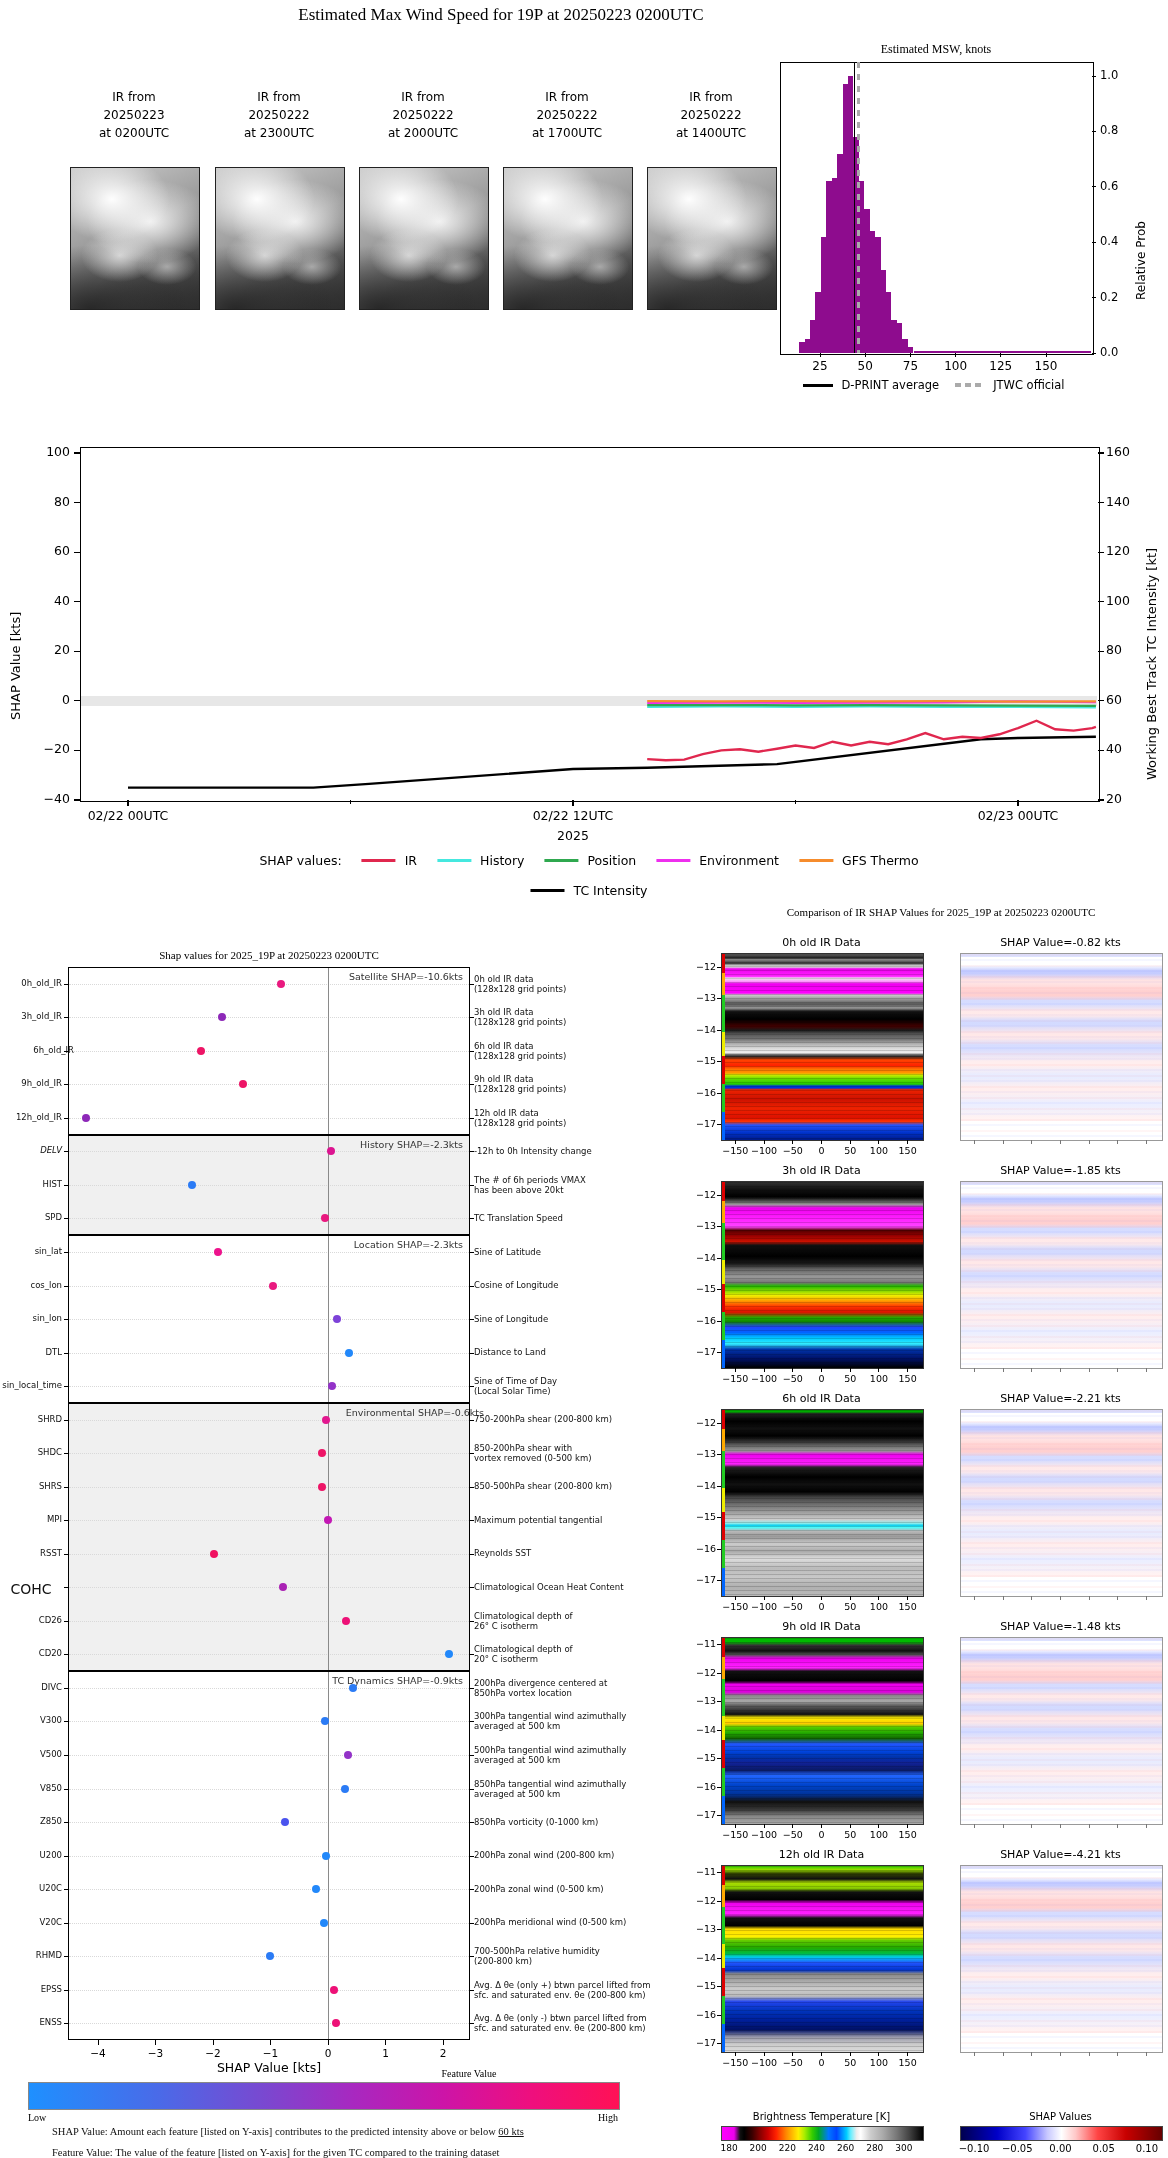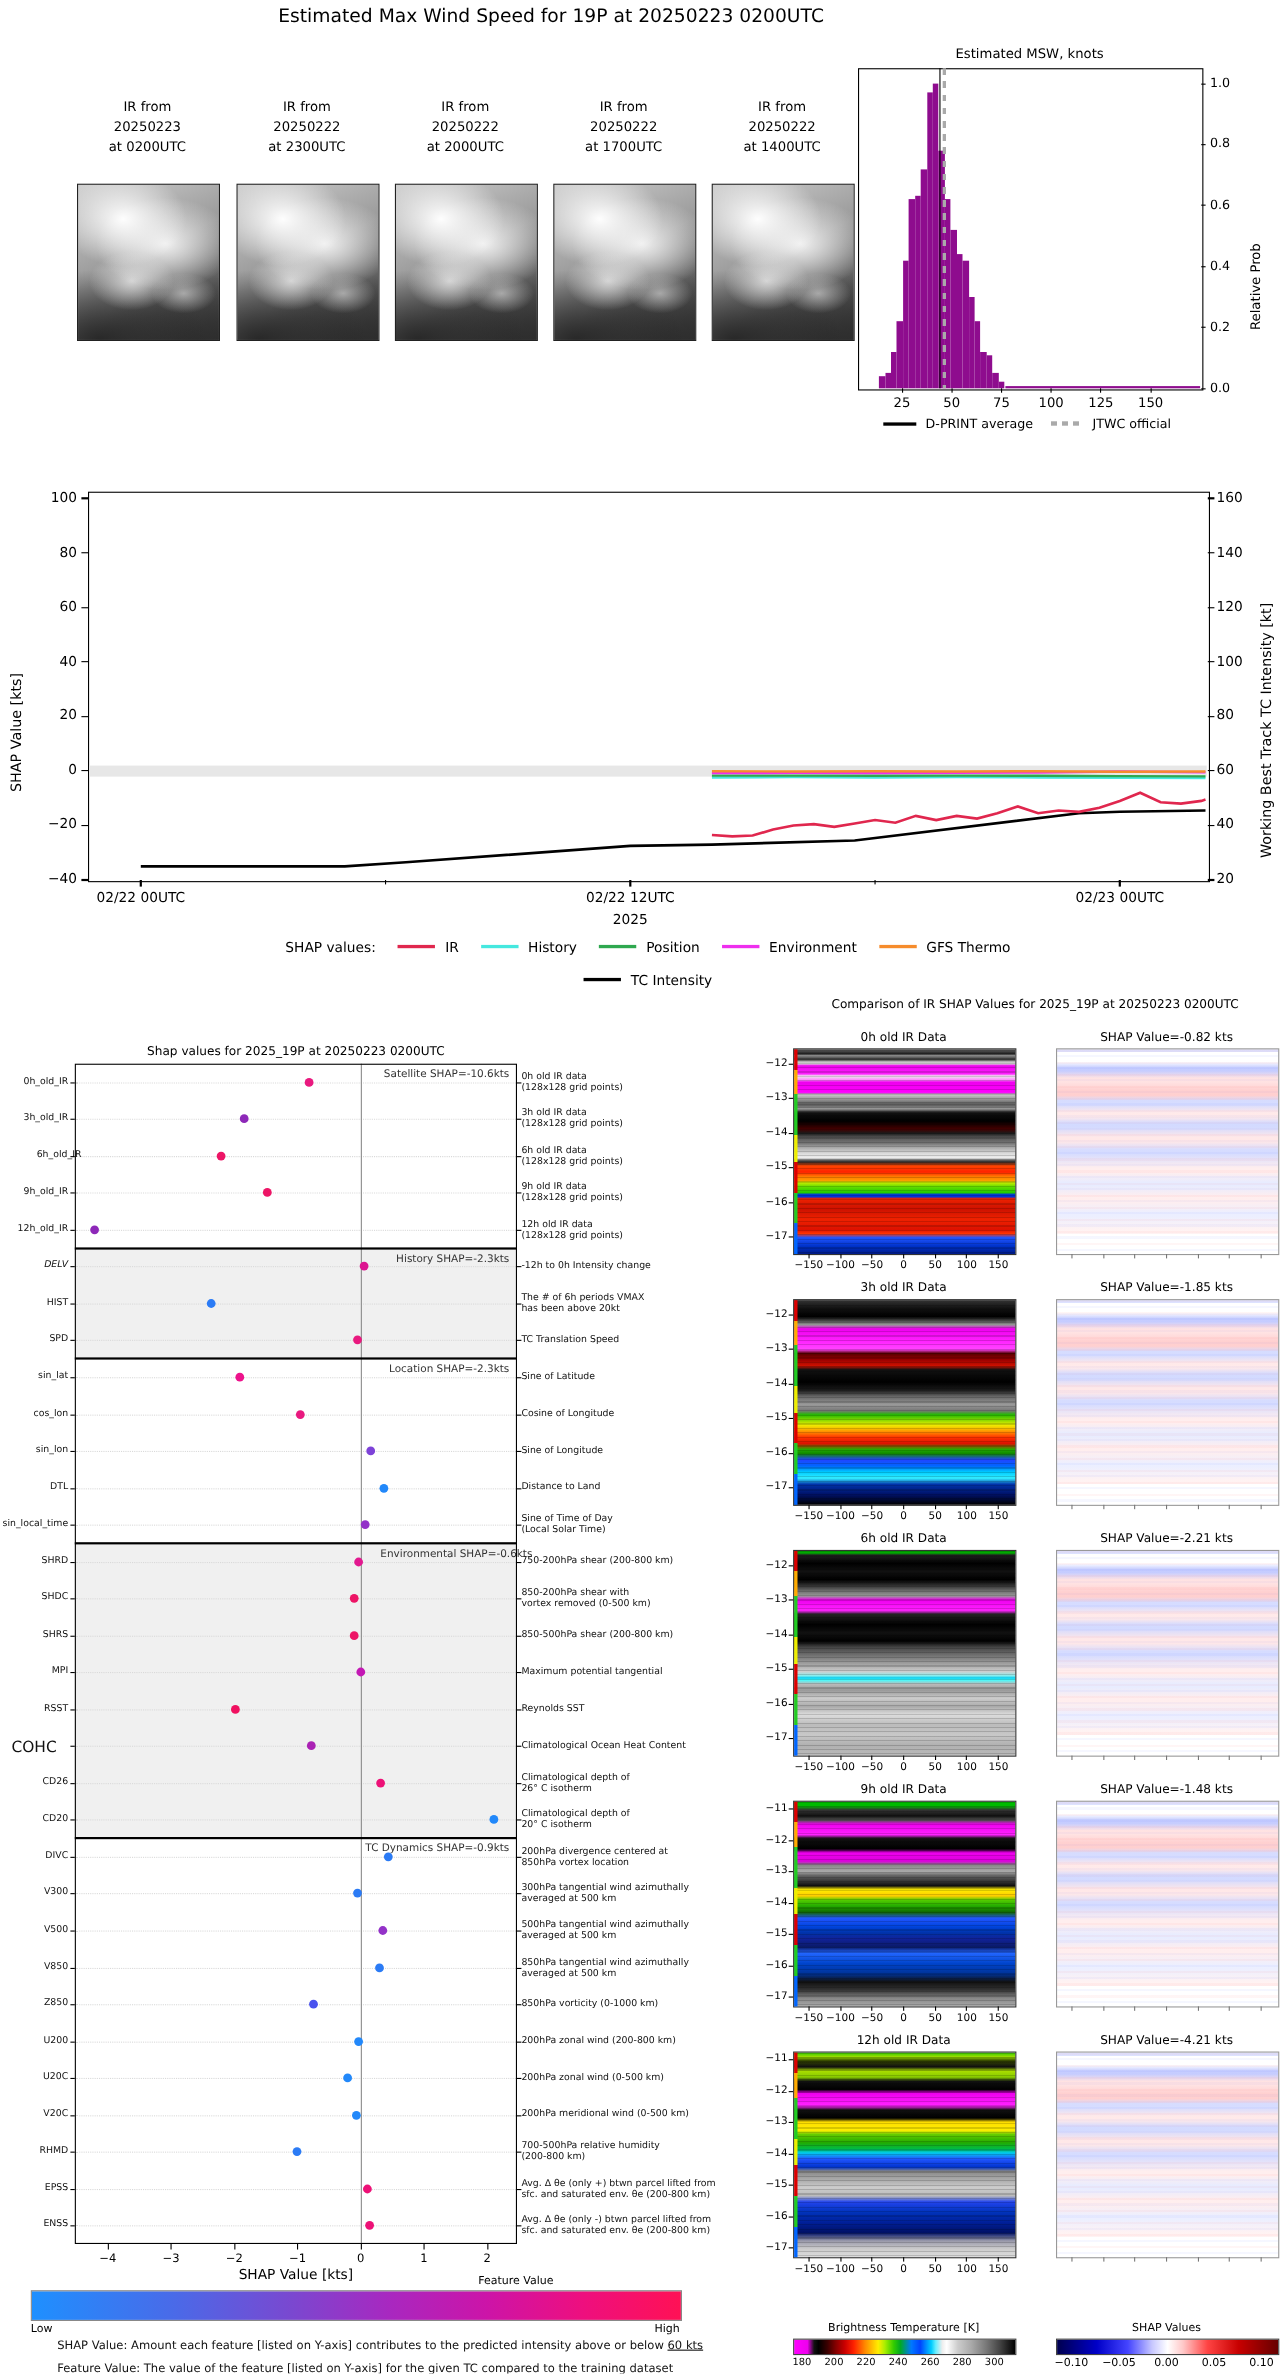--- a/index.html
+++ b/index.html
@@ -1,18 +1,18 @@
 <!DOCTYPE html>
 <html><head>
 <meta charset="utf-8">
 <style>
   html,body{margin:0;padding:0;background:#fff;}
   #root{position:relative;width:1168px;height:2158px;background:#fff;
         font-family:"DejaVu Sans","Liberation Sans",sans-serif;color:#000;overflow:hidden;}
-  .abs{position:absolute;}
+  .abs{position:absolute;font-family:Liberation Serif, serif;}
   .ctr{text-align:center;}
   .pre{white-space:pre-line;}
   .main-title{top:5px;left:0;width:1002px;font-size:17px;}
   .thumb-label{top:88px;width:128px;font-size:12px;line-height:18px;}
   .thumb-img{top:167px;width:128px;height:141px;border:1px solid #222;
     background:
      radial-gradient(80px 60px at 32% 22%, rgba(255,255,255,.98), rgba(255,255,255,0) 72%),
      radial-gradient(90px 60px at 62% 38%, rgba(244,244,244,.95), rgba(244,244,244,0) 70%),
      radial-gradient(55px 38px at 38% 62%, rgba(228,228,228,.85), rgba(228,228,228,0) 70%),
      radial-gradient(42px 26px at 75% 70%, rgba(205,205,205,.7), rgba(205,205,205,0) 70%),

